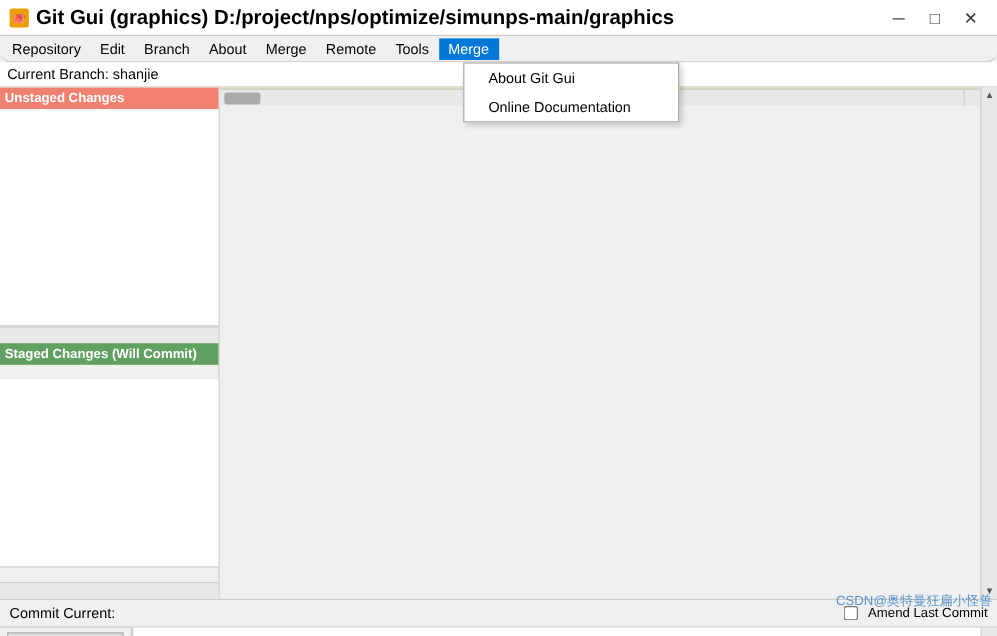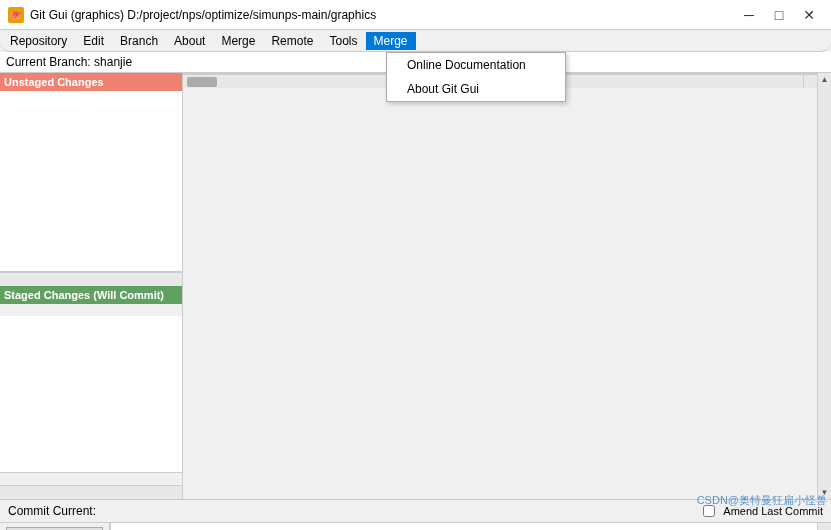--- a/index.html
+++ b/index.html
@@ -32,22 +32,23 @@
       width: 16px;
       height: 16px;
       background: #e8a000;
       border-radius: 2px;
       display: flex; align-items: center; justify-content: center;
       font-size: 10px;
       color: #fff;
       font-weight: bold;
     }
     .title-text {
-      font-size: 12px;
+      font-size: 17px;
       color: #000;
+      font-weight: bold;
     }
     .title-bar-controls {
       display: flex;
       gap: 2px;
     }
     .title-btn {
       width: 28px;
       height: 22px;
       display: flex; align-items: center; justify-content: center;
       border: none;
@@ -411,20 +412,20 @@
     </div>
     <div class="commit-message-area">
       <textarea class="commit-textarea" style=""></textarea>
     </div>
     <div class="commit-vscroll"></div>
   </div>
 </div>
 
 <div class="dropdown">
   <div class="dropdown-item">
+    <span>About Git Gui</span>
+  </div>
+  <div class="dropdown-item">
     <span>Online Documentation</span>
   </div>
-  <div class="dropdown-item">
-    <span>About Git Gui</span>
-  </div>
 </div>
 
 <div class="watermark">CSDN@奥特曼狂扁小怪兽</div>
 
 </body></html>

